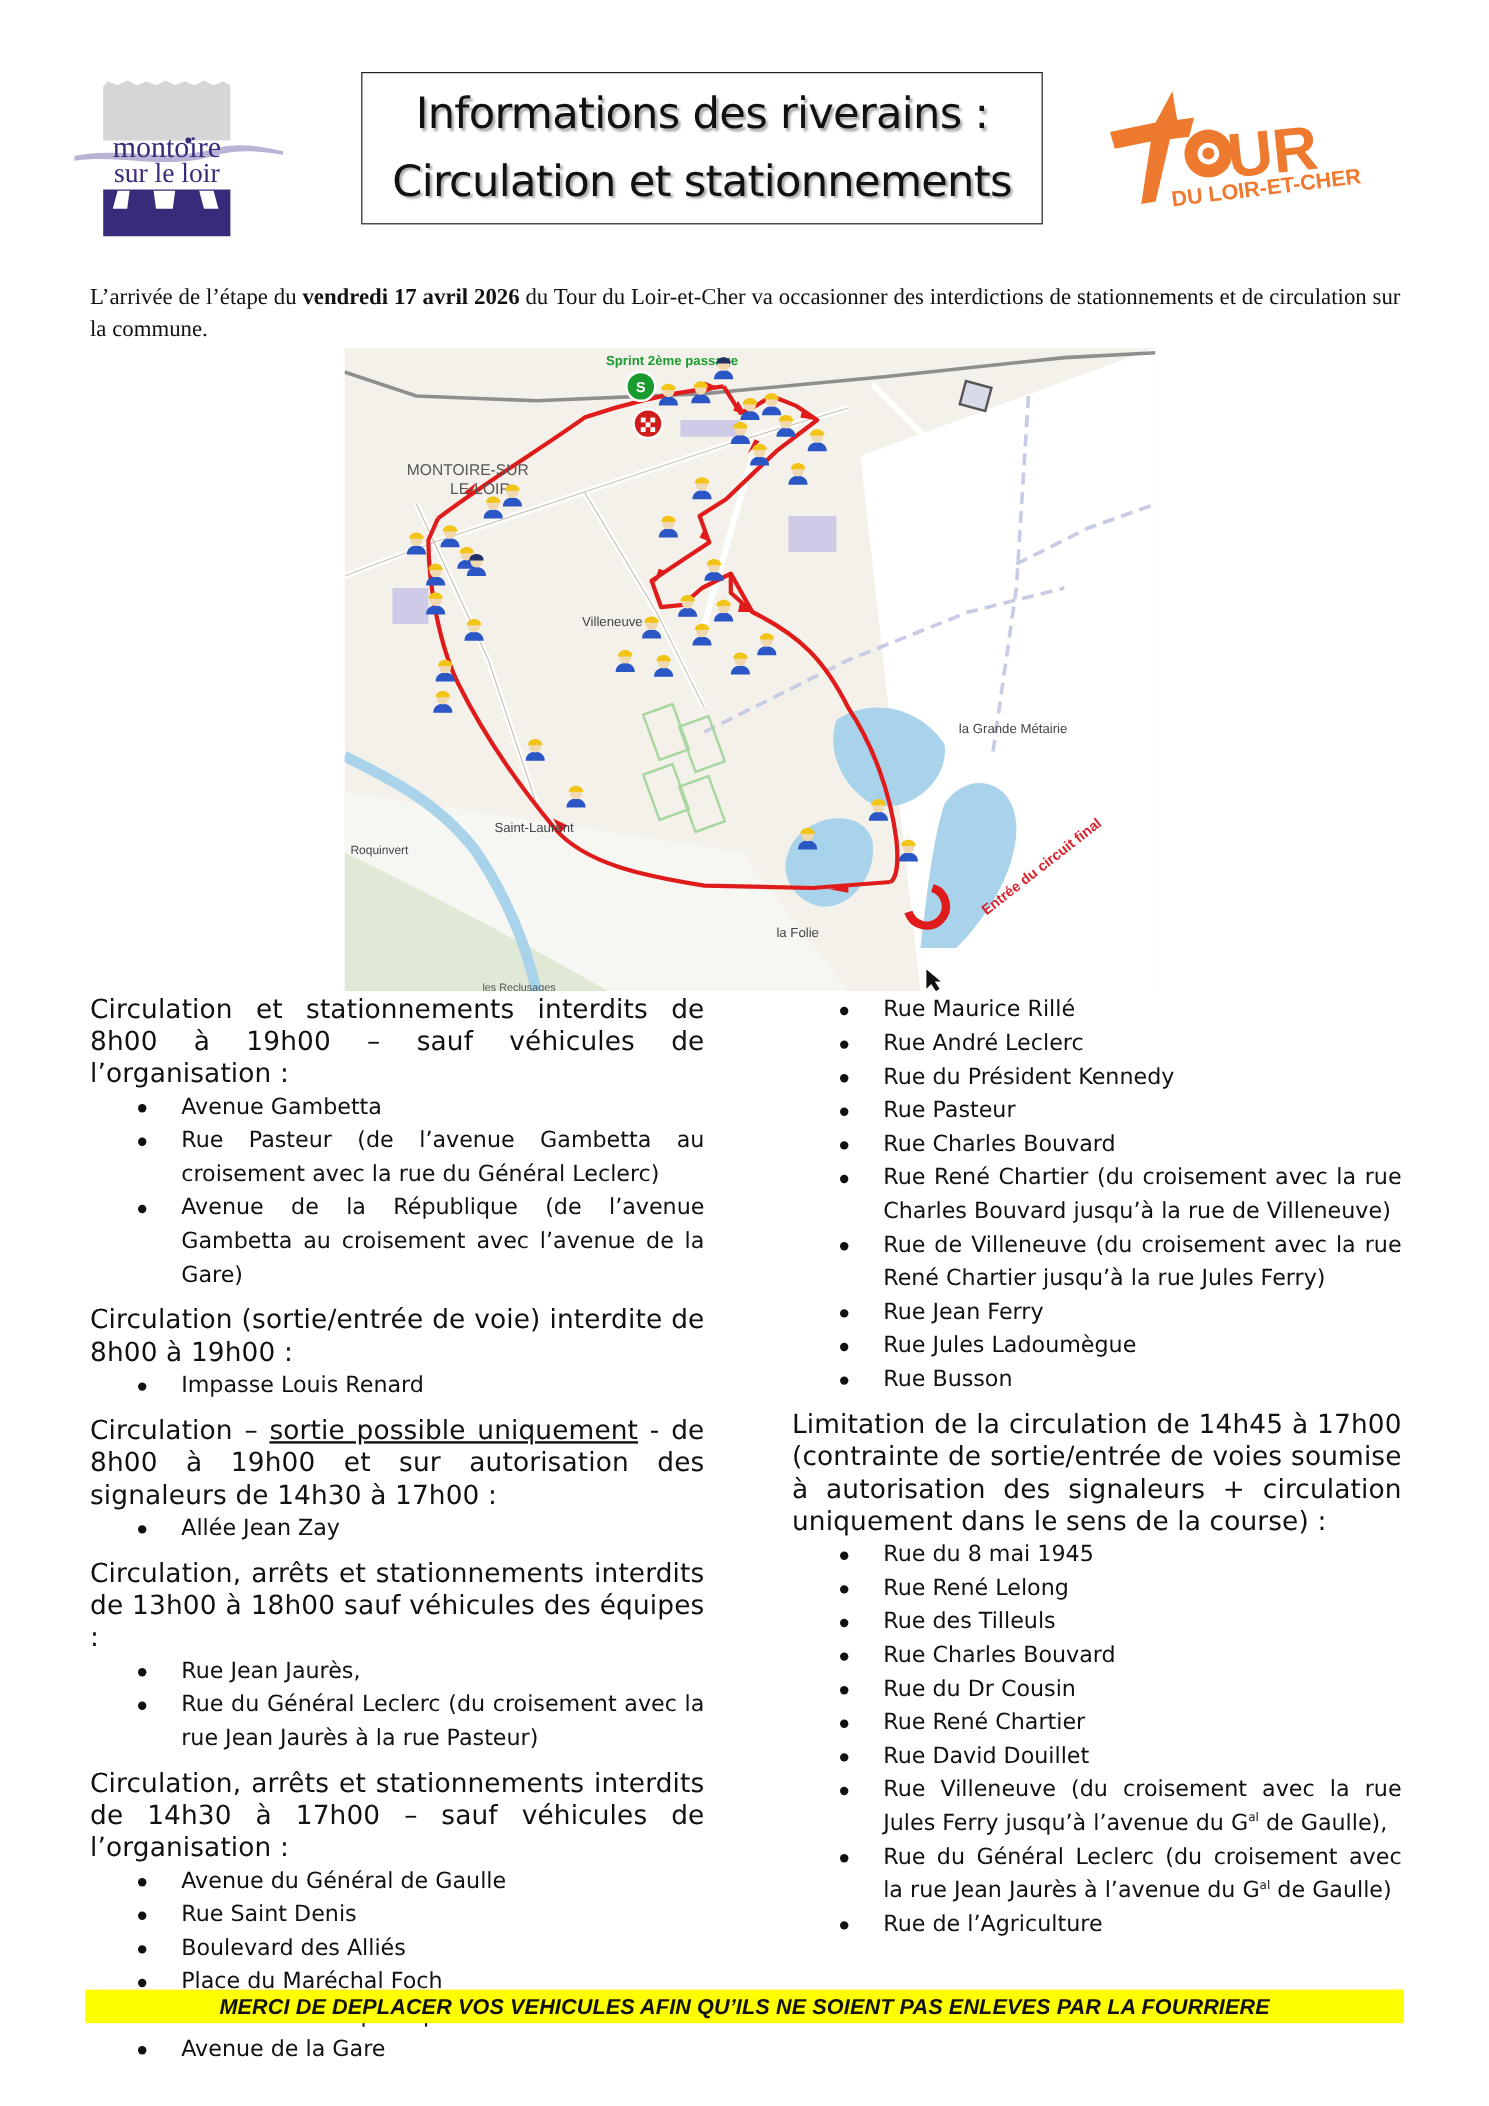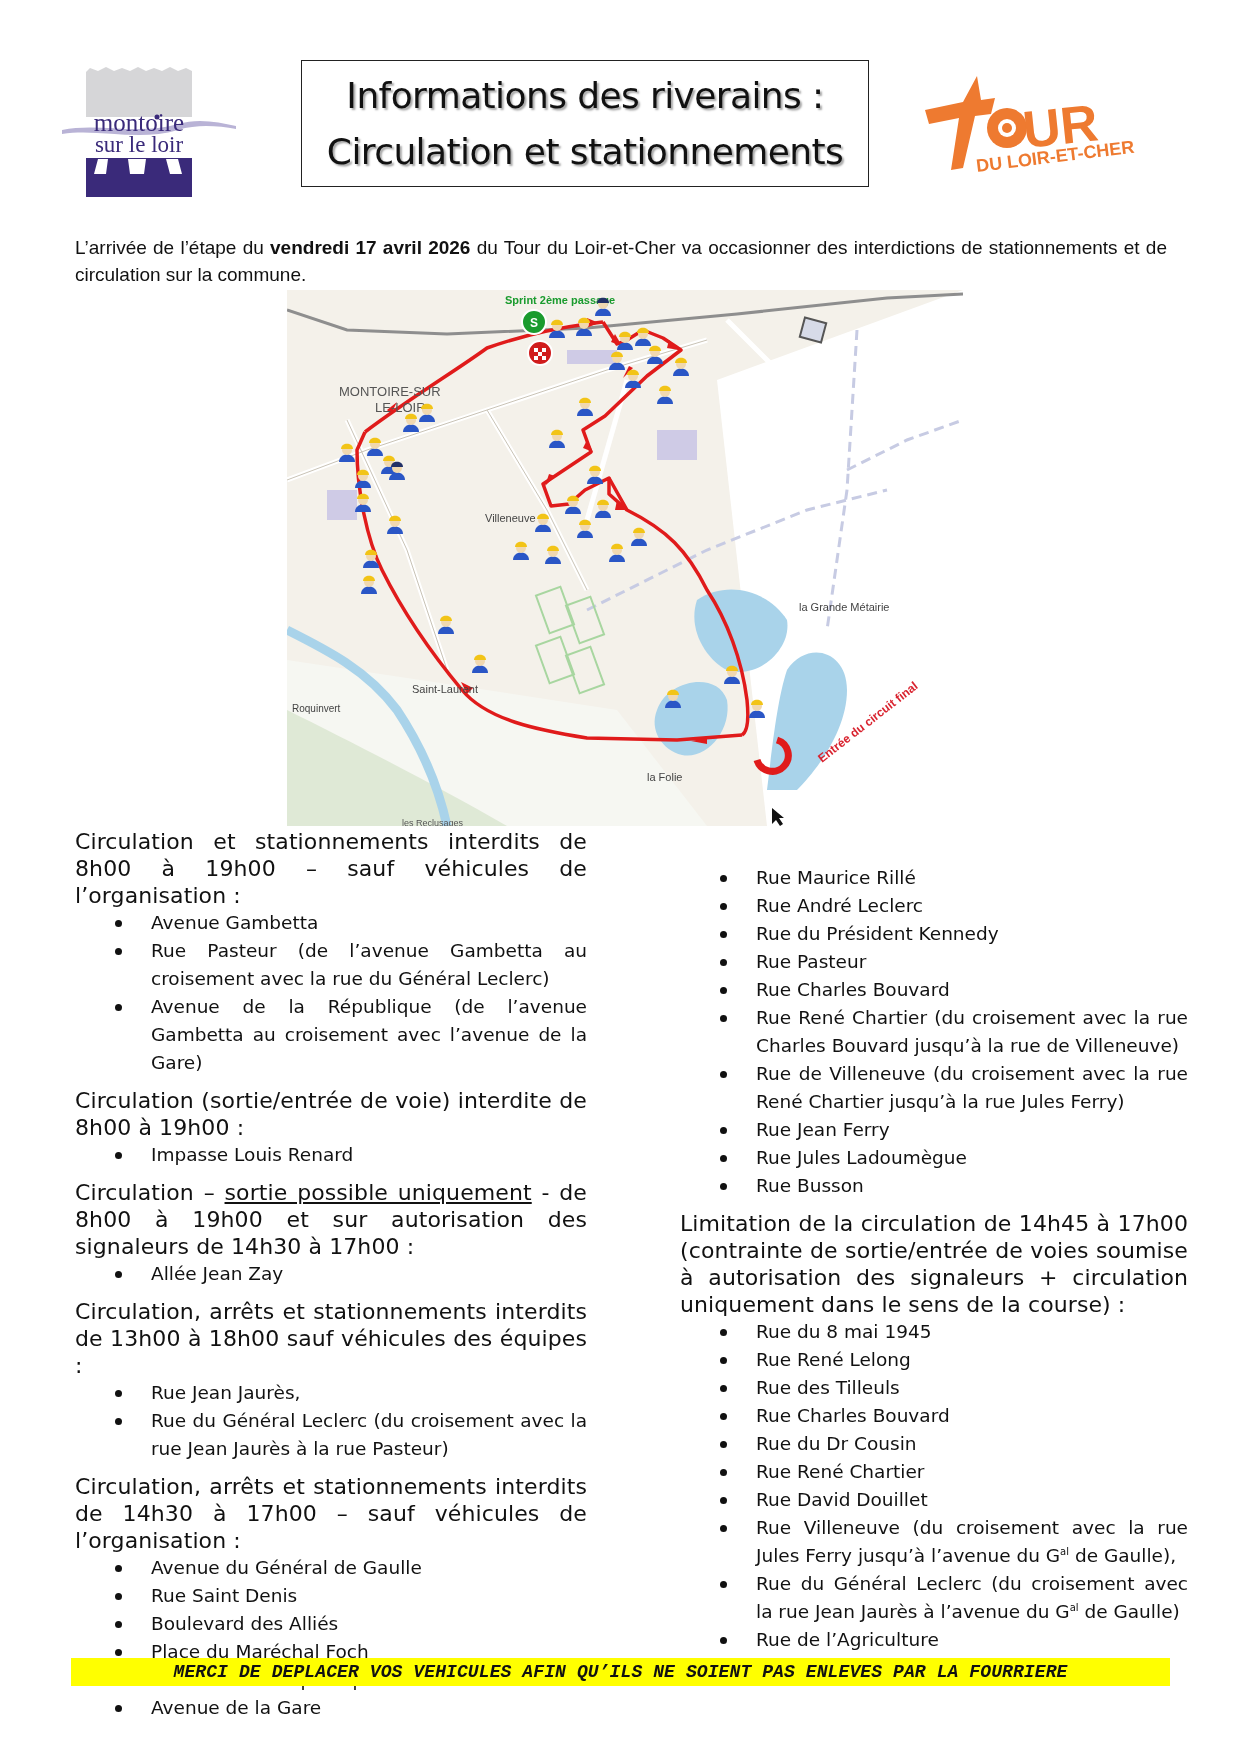--- a/index.html
+++ b/index.html
@@ -15,51 +15,51 @@
     align-items: center; justify-content: center;
   }
   .title-line {
     font-family: "DejaVu Sans", sans-serif; font-size: 36px; line-height: 56px;
     letter-spacing: -0.6px; color: #111;
     text-shadow: 2px 2px 2px rgba(0,0,0,0.35);
   }
 
   .intro {
     position: absolute; left: 75px; top: 234px; width: 1092px;
-    font-family: Liberation Sans, sans-serif; font-size: 19px; line-height: 27px;
+    font-family: Liberation Serif, serif; font-size: 19px; line-height: 27px;
     text-align: justify; color: #111;
   }
   .intro b { font-weight: bold; }
 
   .map { position: absolute; left: 287px; top: 290px; width: 676px; height: 536px; overflow: hidden; }
 
   .col { position: absolute; font-family: "DejaVu Sans", sans-serif; }
   .col-left { left: 75px; top: 828px; width: 512px; }
-  .col-right { left: 680px; top: 828px; width: 508px; margin-top: 36px; }
+  .col-right { left: 660px; top: 828px; width: 508px; }
 
   .sec-head {
     font-weight: normal; font-size: 22px; line-height: 27px; text-align: justify;
     text-align-last: left; letter-spacing: 0.1px;
   }
   .sec-head u { text-decoration: underline; }
   ul.items { list-style: none; margin: 0 0 10px 0; }
   ul.items li {
     position: relative; padding-left: 76px; font-size: 18.5px; line-height: 28px;
     text-align: justify; text-align-last: left;
   }
   ul.items li::before {
     content: ""; position: absolute; left: 40px; top: 11px; width: 7px; height: 7px;
     border-radius: 50%; background: #111;
   }
   sup { font-size: 10px; vertical-align: super; line-height: 0; }
 
   .banner {
     position: absolute; left: 71px; top: 1658px; width: 1099px; height: 28px;
     background: #ffff00; display: flex; align-items: center; justify-content: center;
-    font-family: Liberation Mono, monospace; font-weight: bold; font-style: italic;
+    font-family: Liberation Sans, sans-serif; font-weight: bold; font-style: italic;
     font-size: 18px; letter-spacing: 0.1px; color: #111;
   }
 </style>
 </head>
 <body>
 
 <svg class="logo-montoire" viewBox="0 0 180 135">
   <path d="M28 10 L32 6 L40 9 L48 5 L56 9 L64 6 L72 9 L80 5 L88 9 L96 6 L104 9 L112 5 L120 9 L128 6 L134 9 L134 55 L28 55 Z" fill="#d6d6d8"></path>
   <path d="M4 68 C 40 60, 80 74, 120 62 C 140 56, 160 60, 178 64 L178 67 C 160 64, 140 62, 120 68 C 80 80, 40 66, 4 72 Z" fill="#b9b3d6"></path>
   <circle cx="99" cy="55" r="2.5" fill="#3a2a7a"></circle>

